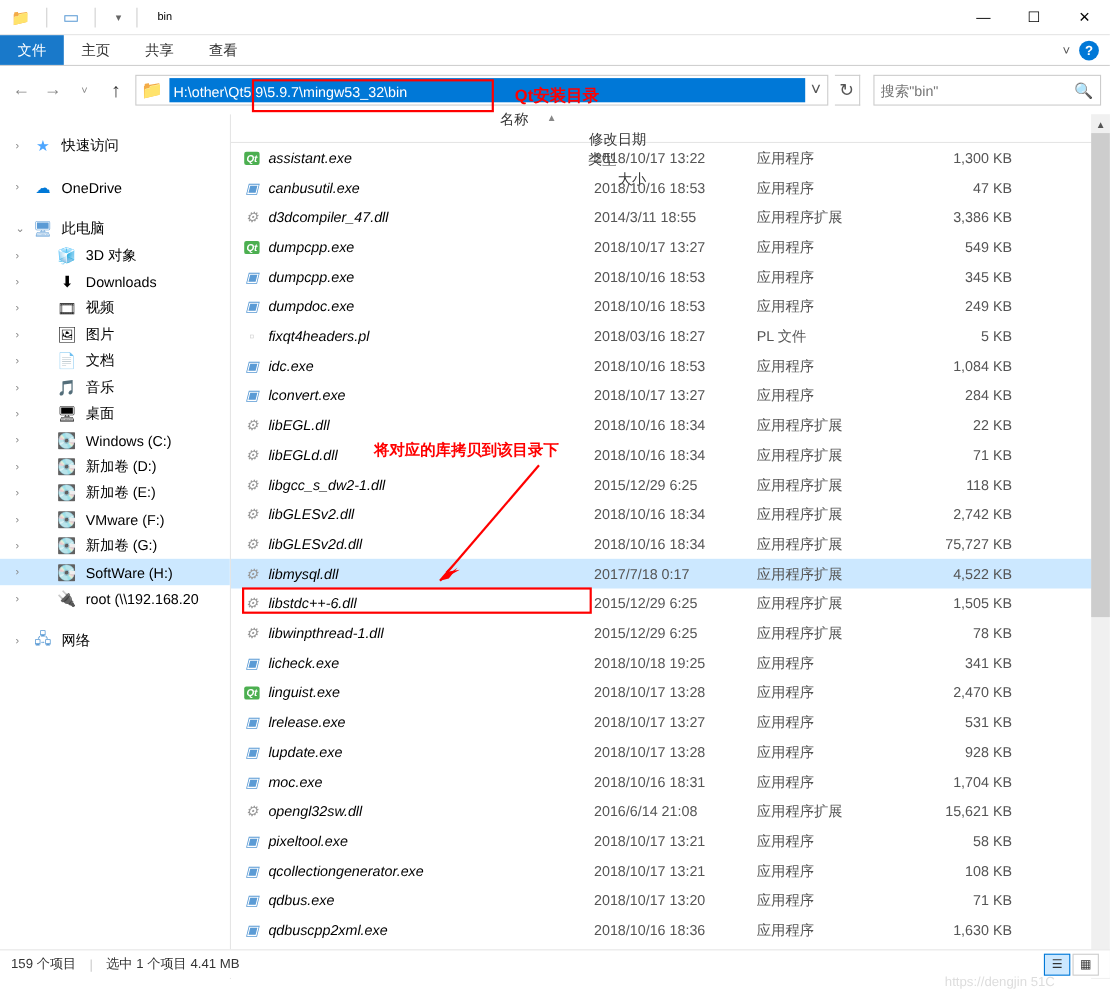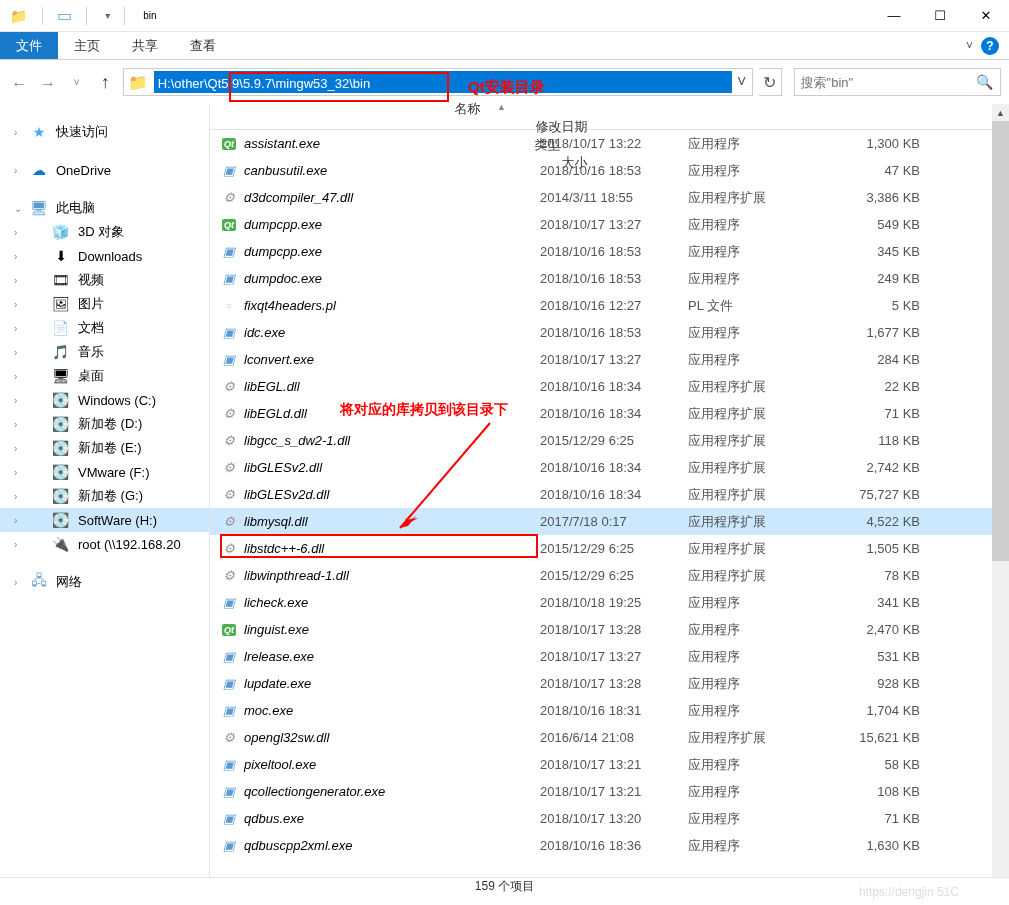--- a/index.html
+++ b/index.html
@@ -61,21 +61,21 @@
 .fr-name { width: 330px; padding-left: 10px; display: flex; align-items: center; gap: 6px; font-style: italic; }
 .fr-date { width: 148px; color: #555; }
 .fr-type { width: 150px; color: #555; }
 .fr-size { width: 96px; text-align: right; padding-right: 14px; color: #555; }
 .file-ic { width: 18px; height: 18px; display: inline-flex; align-items: center; justify-content: center; }
 
 .scrollbar-v { position: absolute; right: 0; top: 0; width: 17px; height: 100%; background: #f0f0f0; }
 .scrollbar-v .sb-btn { height: 17px; background: #f0f0f0; display: flex; align-items: center; justify-content: center; font-size: 9px; color: #555; }
 .scrollbar-v .sb-thumb { position: absolute; top: 17px; width: 100%; height: 440px; background: #cdcdcd; }
 
-.statusbar { position: absolute; bottom: 2px; left: 0; right: 0; height: 26px; border-top: 1px solid #e5e5e5; display: flex; align-items: center; padding: 0 10px; font-size: 12px; color: #333; gap: 12px; background: #fff; flex-direction: column; }
+.statusbar { position: absolute; bottom: 16px; left: 0; right: 0; height: 26px; border-top: 1px solid #e5e5e5; display: flex; align-items: center; padding: 0 10px; font-size: 12px; color: #333; gap: 12px; background: #fff; }
 .status-views { margin-left: auto; display: flex; gap: 2px; }
 .view-btn { width: 24px; height: 20px; border: 1px solid #ccc; display: flex; align-items: center; justify-content: center; font-size: 11px; }
 .view-btn.active { background: #cce8ff; border-color: #0078d7; }
 .watermark { position: absolute; bottom: 6px; right: 50px; font-size: 12px; color: #bbb; opacity: .5; }
 
 .ic-folder { color: #f8d167; }
 .ic-qt { background: #4caf50; color: #fff; border-radius: 2px; font-size: 9px; font-weight: bold; padding: 1px 2px; }
 .ic-down { font-size: 10px; margin-left: 4px; color: #666; }
 </style>
 </head>
@@ -316,34 +316,34 @@
     <div class="fr-type">应用程序</div>
     <div class="fr-size">249 KB</div>
         </div>
         <div class="file-row">
     <div class="fr-name">
             <span class="file-ic">
               <span style="color:#ccc;">▫</span>
             </span>
             <span>fixqt4headers.pl</span>
           </div>
-    <div class="fr-date">2018/10/16 12:27</div>
+    <div class="fr-date">2018/03/16 18:27</div>
     <div class="fr-type">PL 文件</div>
     <div class="fr-size">5 KB</div>
         </div>
         <div class="file-row">
     <div class="fr-name">
             <span class="file-ic">
               <span style="color:#5b9bd5;">▣</span>
             </span>
             <span>idc.exe</span>
           </div>
     <div class="fr-date">2018/10/16 18:53</div>
     <div class="fr-type">应用程序</div>
-    <div class="fr-size">1,677 KB</div>
+    <div class="fr-size">1,084 KB</div>
         </div>
         <div class="file-row">
     <div class="fr-name">
             <span class="file-ic">
               <span style="color:#5b9bd5;">▣</span>
             </span>
             <span>lconvert.exe</span>
           </div>
     <div class="fr-date">2018/10/17 13:27</div>
     <div class="fr-type">应用程序</div>

